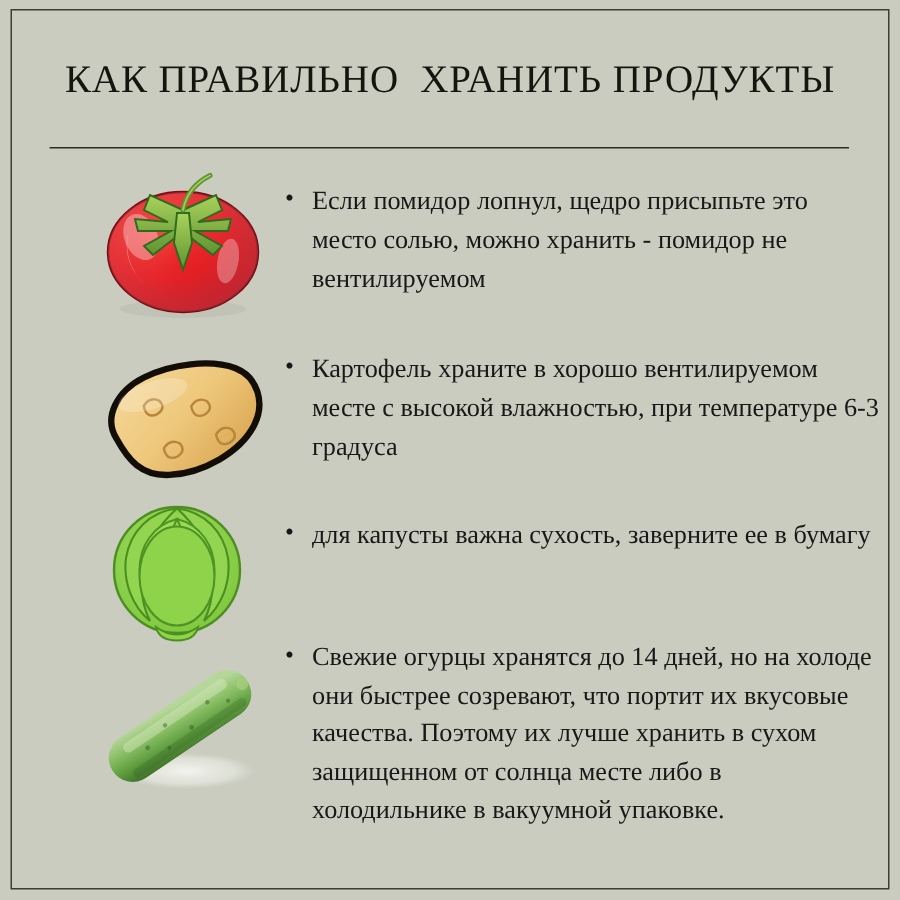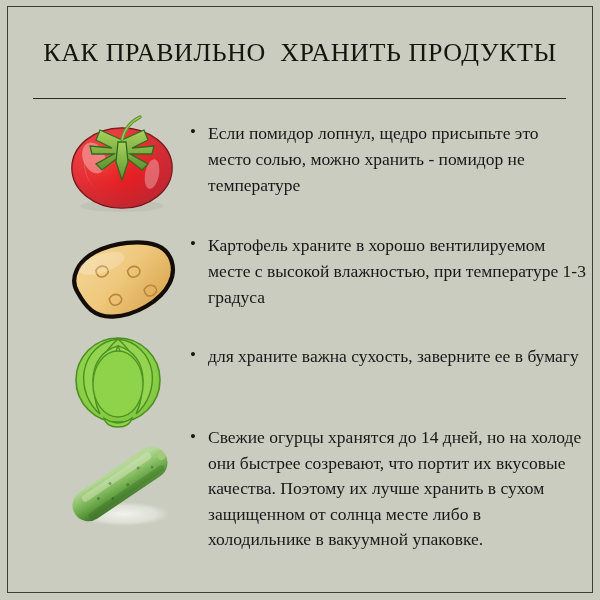--- a/index.html
+++ b/index.html
@@ -145,21 +145,21 @@
           <path d="M62 30 L84 20 L88 30 L72 38 L94 36 L92 44 L70 44 L88 54 L82 60 L64 46 Z"></path>
           <path d="M58 32 L56 52 L62 70 L68 52 L66 32 Z"></path>
         </g>
 
         <path d="M62 30 C64 20 70 12 80 7" stroke="#5f9331" stroke-width="3.4" fill="none" stroke-linecap="round"></path>
         <path d="M62 30 C64 20 70 12 80 7" stroke="#9ccb57" stroke-width="1.3" fill="none" stroke-linecap="round"></path>
       </svg>
     </div>
     <div class="textcol">
       <span class="bullet">•</span>
-      <p class="para">Если помидор лопнул, щедро присыпьте это место солью, можно хранить - помидор не температуре</p>
+      <p class="para">Если помидор лопнул, щедро присыпьте это место солью, можно хранить - помидор не вентилируемом</p>
     </div>
   </div>
 
   <div class="row" id="row-potato">
     <div class="art">
       <svg width="130" height="110" viewBox="0 0 130 110" xmlns="http://www.w3.org/2000/svg">
         <defs>
           <linearGradient id="potGrad" x1="0.15" y1="0.1" x2="0.9" y2="0.95">
             <stop offset="0%" stop-color="#f3d492"></stop>
             <stop offset="45%" stop-color="#eec77b"></stop>
@@ -175,21 +175,21 @@
             <path d="M44 66 q6 -5 11 0 q3 6 -4 8 q-8 1 -7 -8 Z"></path>
             <path d="M80 68 q6 -5 11 0 q3 6 -4 8 q-8 1 -7 -8 Z"></path>
           </g>
 
           <ellipse cx="48" cy="30" rx="24" ry="9" fill="#ffffff" opacity="0.22"></ellipse>
         </g>
       </svg>
     </div>
     <div class="textcol">
       <span class="bullet">•</span>
-      <p class="para">Картофель храните в хорошо вентилируемом месте с высокой влажностью, при температуре 1-3 градуса</p>
+      <p class="para">Картофель храните в хорошо вентилируемом месте с высокой влажностью, при температуре 6-3 градуса</p>
     </div>
   </div>
 
   <div class="row" id="row-cabbage">
     <div class="art">
       <svg width="130" height="110" viewBox="0 0 130 110" xmlns="http://www.w3.org/2000/svg">
         <defs>
           <radialGradient id="cabGrad" cx="45%" cy="40%" r="68%">
             <stop offset="0%" stop-color="#a6e063"></stop>
             <stop offset="100%" stop-color="#7cc63c"></stop>
@@ -208,21 +208,21 @@
           <path d="M58 14 C74 18 83 32 83 48 C83 64 74 78 58 84 C66 66 68 34 58 14 Z"></path>
         </g>
 
         <ellipse cx="58" cy="52" rx="25" ry="33" fill="#8ed34a" stroke="#4f9423" stroke-width="1.4"></ellipse>
 
         <path d="M44 86 q14 10 28 0 q-2 9 -14 9 q-12 0 -14 -9 Z" fill="#8ed34a" stroke="#4c8f20" stroke-width="1.3"></path>
       </svg>
     </div>
     <div class="textcol">
       <span class="bullet">•</span>
-      <p class="para">для храните важна сухость, заверните ее в бумагу</p>
+      <p class="para">для капусты важна сухость, заверните ее в бумагу</p>
     </div>
   </div>
 
   <div class="row" id="row-cucumber">
     <div class="art">
       <svg width="130" height="110" viewBox="0 0 130 110" xmlns="http://www.w3.org/2000/svg">
         <defs>
           <linearGradient id="cucGrad" x1="0" y1="1" x2="0.25" y2="0">
             <stop offset="0%" stop-color="#3d6d2a"></stop>
             <stop offset="35%" stop-color="#5f9e3f"></stop>

